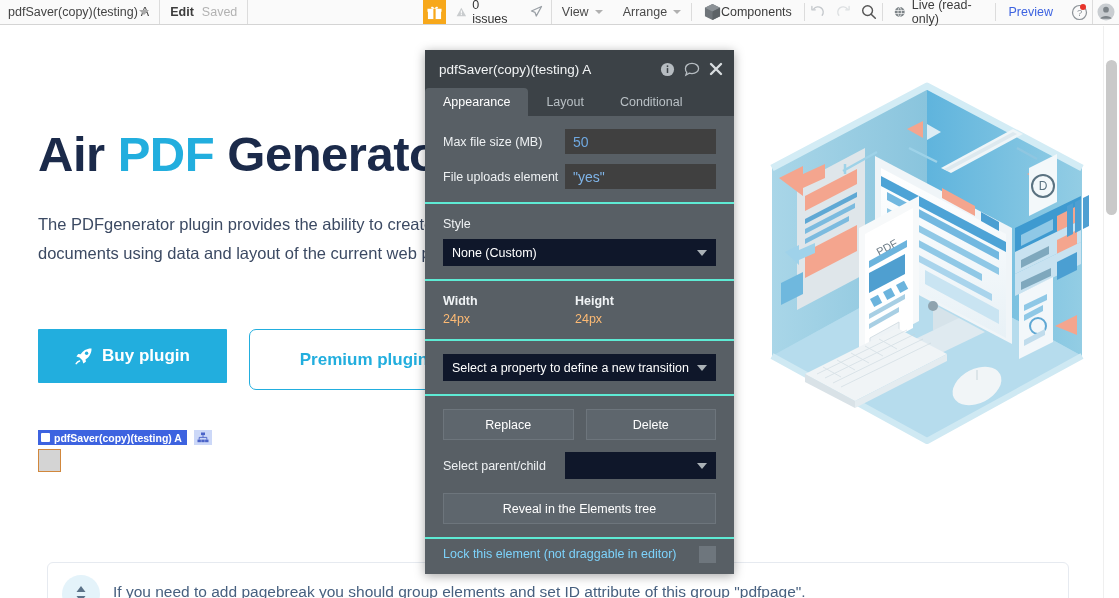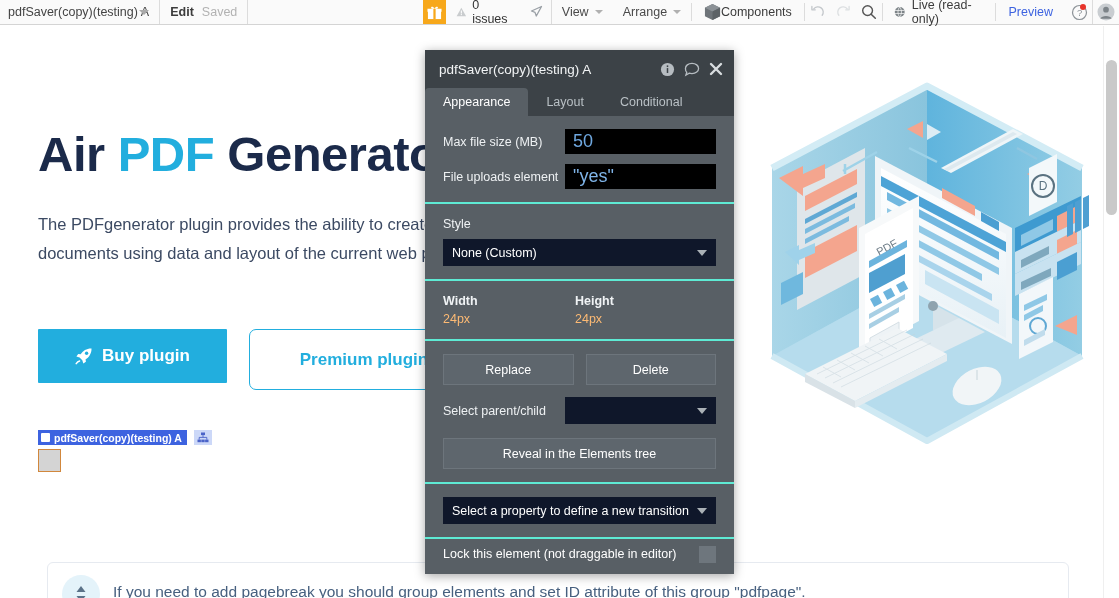--- a/index.html
+++ b/index.html
@@ -225,23 +225,23 @@
   .psec {
     padding: 13px 18px 13px 18px;
     border-bottom: 2px solid #5eead4;
   }
   .prow {
     display: flex; align-items: center; margin-bottom: 10px;
   }
   .prow:last-child { margin-bottom: 0; }
   .plabel { width: 122px; color: #eef1f3; font-size: 12.5px; }
   .pfield {
-    flex: 1; height: 25px; background: #000000;
+    flex: 1; height: 25px; background: #404040;
     display: flex; align-items: center; padding: 0 8px;
-    color: #7fb4e8; font-size: 18px; cursor: text;
+    color: #7fb4e8; font-size: 14px; cursor: text;
   }
   .pfield.num { color: #6fa8e0; }
   .sec-label { font-size: 12.5px; color: #f0f3f5; margin-bottom: 8px; }
   .pselect {
     height: 27px; background: #0f172a;
     display: flex; align-items: center; padding: 0 9px;
     color: #ffffff; cursor: pointer; position: relative;
   }
   .pselect .car {
     position: absolute; right: 9px; top: 11px;
@@ -259,21 +259,21 @@
     flex: 1; height: 31px; background: #5e666d;
     border: 1px solid #6d757c;
     display: flex; align-items: center; justify-content: center;
     color: #ffffff; font-size: 12.5px; cursor: pointer;
   }
   .pbtn.wide { width: 100%; }
   .lockrow {
     display: flex; align-items: center; padding: 0 18px;
     height: 30px;
   }
-  .lockrow .lbl { flex: 1; font-size: 12.5px; color: #ffffff; }
+  .lockrow .lbl { flex: 1; font-size: 12.5px; color: #7dd3fc; }
   .lockbox {
     width: 17px; height: 17px; background: #6e767d; cursor: pointer;
   }
 </style>
 </head>
 <body>
 
 <div class="toolbar">
 
   <div class="tb-appname">
@@ -616,38 +616,38 @@
         <div class="v">24px</div>
       </div>
       <div class="wh-col">
         <div class="t">Height</div>
         <div class="v">24px</div>
       </div>
     </div>
   </div>
 
   <div class="psec">
+    <div class="pselect">
+      <span>Select a property to define a new transition</span>
+      <span class="car"></span>
+    </div>
+  </div>
+
+  <div class="psec">
     <div class="pbtnrow" style="margin-bottom:12px;">
       <div class="pbtn">Replace</div>
       <div class="pbtn">Delete</div>
     </div>
     <div class="prow" style="margin-bottom:14px;">
       <span class="plabel">Select parent/child</span>
       <span class="pselect" style="flex:1;">
         <span></span>
         <span class="car"></span>
       </span>
     </div>
     <div class="pbtn wide">Reveal in the Elements tree</div>
   </div>
 
-  <div class="psec">
-    <div class="pselect">
-      <span>Select a property to define a new transition</span>
-      <span class="car"></span>
-    </div>
-  </div>
-
   <div class="lockrow">
     <span class="lbl">Lock this element (not draggable in editor)</span>
     <span class="lockbox"></span>
   </div>
 </div>
 
 </body></html>

